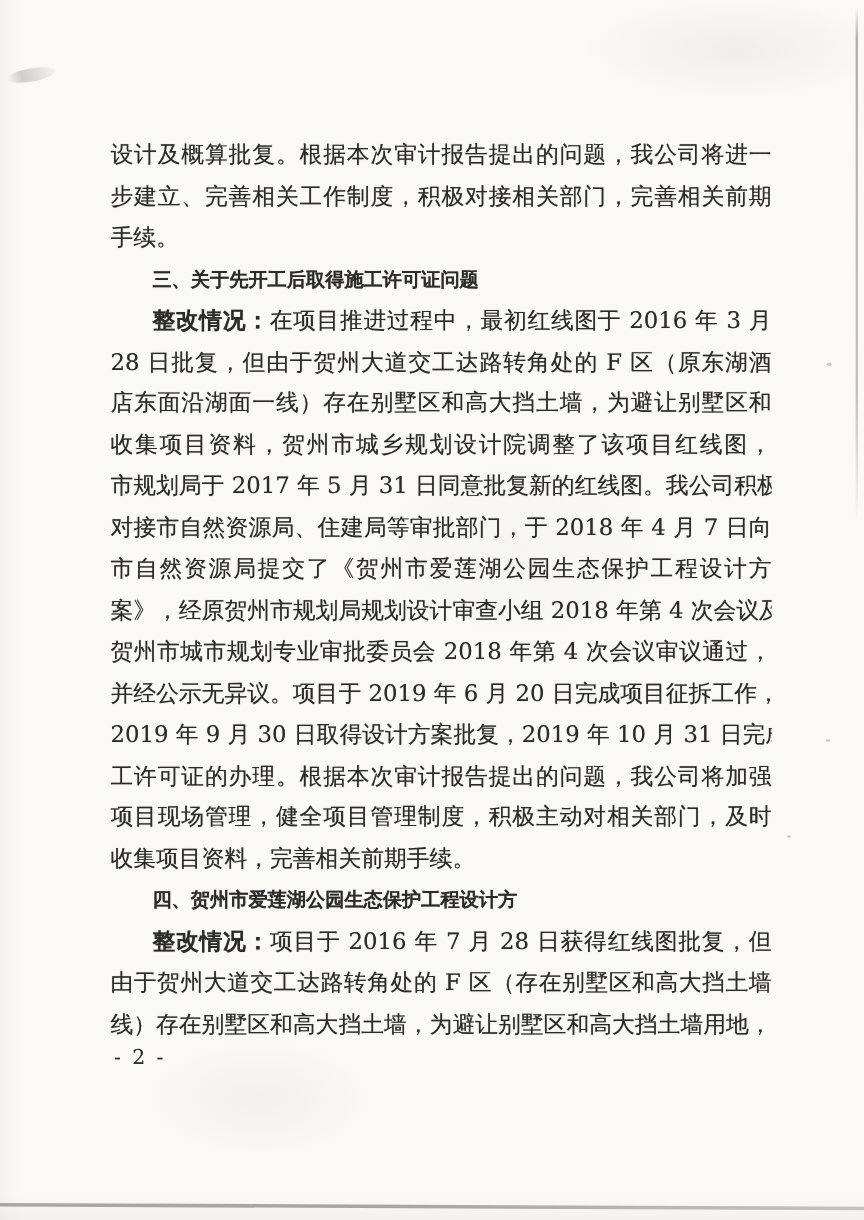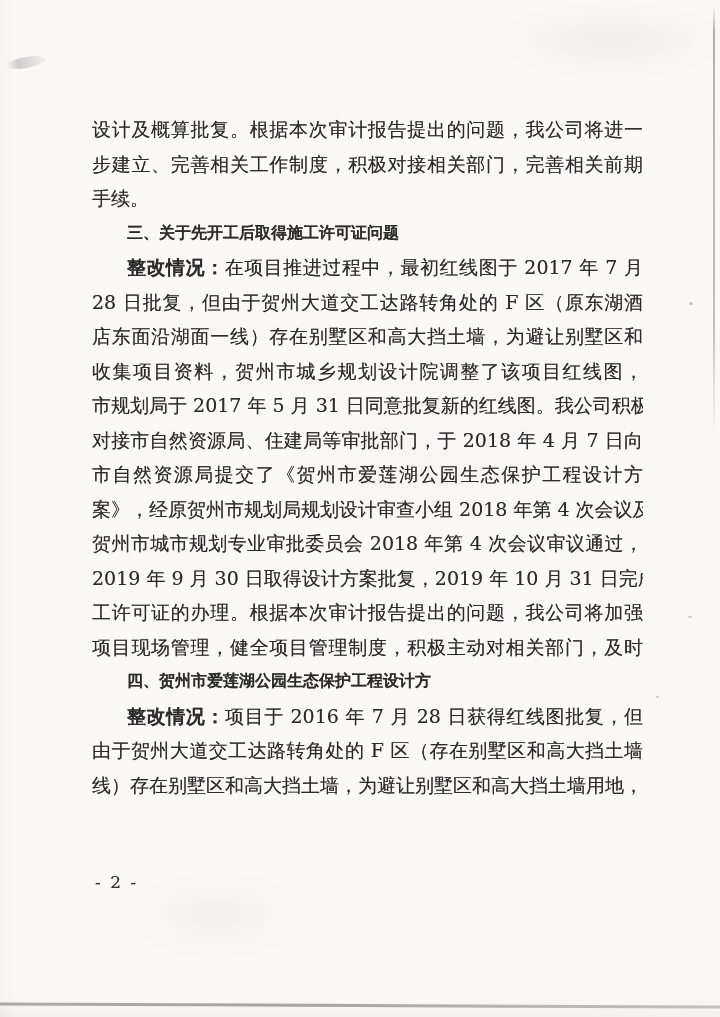--- a/index.html
+++ b/index.html
@@ -70,32 +70,34 @@
   <div class="edge-bottom"></div>
   <div class="speck" style="left:689px;top:302px;width:4px;height:3px;"></div>
   <div class="speck" style="left:688px;top:616px;width:4px;height:2px;"></div>
   <div class="speck" style="left:656px;top:696px;width:3px;height:2px;"></div>
 
   <div class="body-text">
     <div class="ln"><span class="bp"></span><span>设计及概算批复。根据本次审计报告提出的问题，我公司将进一</span></div>
     <div class="ln"><span class="bp"></span><span>步建立、完善相关工作制度，积极对接相关部门，完善相关前期</span></div>
     <div class="ln short"><span class="bp"></span><span>手续。</span></div>
     <div class="ln short ind hd"><span class="bp"></span><span>三、关于先开工后取得施工许可证问题</span></div>
-    <div class="ln ind"><span class="bp">整改情况：</span><span>在项目推进过程中，最初红线图于 2017 年 7 月</span></div>
+    <div class="ln ind"><span class="bp">整改情况：</span><span>在项目推进过程中，最初红线图于 2016 年 3 月</span></div>
     <div class="ln"><span class="bp"></span><span>28 日批复，但由于贺州大道交工达路转角处的 F 区（原东湖酒</span></div>
     <div class="ln"><span class="bp"></span><span>店东面沿湖面一线）存在别墅区和高大挡土墙，为避让别墅区和</span></div>
     <div class="ln"><span class="bp"></span><span>收集项目资料，贺州市城乡规划设计院调整了该项目红线图，</span></div>
     <div class="ln"><span class="bp"></span><span>市规划局于 2017 年 5 月 31 日同意批复新的红线图。我公司积极</span></div>
     <div class="ln"><span class="bp"></span><span>对接市自然资源局、住建局等审批部门，于 2018 年 4 月 7 日向</span></div>
     <div class="ln"><span class="bp"></span><span>市自然资源局提交了《贺州市爱莲湖公园生态保护工程设计方</span></div>
     <div class="ln"><span class="bp"></span><span>案》，经原贺州市规划局规划设计审查小组 2018 年第 4 次会议及</span></div>
     <div class="ln"><span class="bp"></span><span>贺州市城市规划专业审批委员会 2018 年第 4 次会议审议通过，</span></div>
+    <div class="ln"><span class="bp"></span><span>并经公示无异议。项目于 2019 年 6 月 20 日完成项目征拆工作，</span></div>
     <div class="ln"><span class="bp"></span><span>2019 年 9 月 30 日取得设计方案批复，2019 年 10 月 31 日完成施</span></div>
     <div class="ln"><span class="bp"></span><span>工许可证的办理。根据本次审计报告提出的问题，我公司将加强</span></div>
     <div class="ln"><span class="bp"></span><span>项目现场管理，健全项目管理制度，积极主动对相关部门，及时</span></div>
+    <div class="ln short"><span class="bp"></span><span>收集项目资料，完善相关前期手续。</span></div>
     <div class="ln short ind hd"><span class="bp"></span><span>四、贺州市爱莲湖公园生态保护工程设计方</span></div>
     <div class="ln ind"><span class="bp">整改情况：</span><span>项目于 2016 年 7 月 28 日获得红线图批复，但</span></div>
     <div class="ln"><span class="bp"></span><span>由于贺州大道交工达路转角处的 F 区（存在别墅区和高大挡土墙</span></div>
     <div class="ln"><span class="bp"></span><span>线）存在别墅区和高大挡土墙，为避让别墅区和高大挡土墙用地，</span></div>
   </div>
 
   <div class="pagenum">- 2 -</div>
 
 </div>
 

